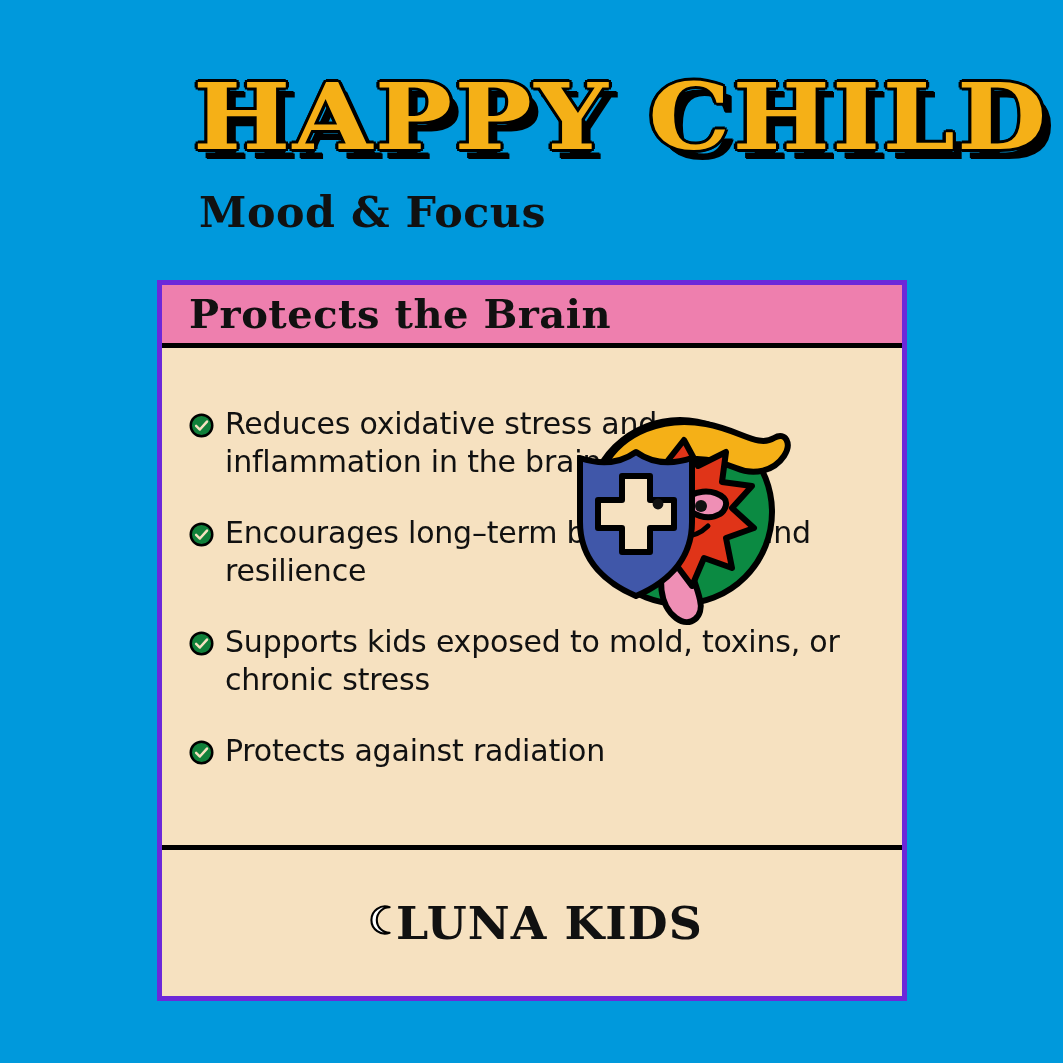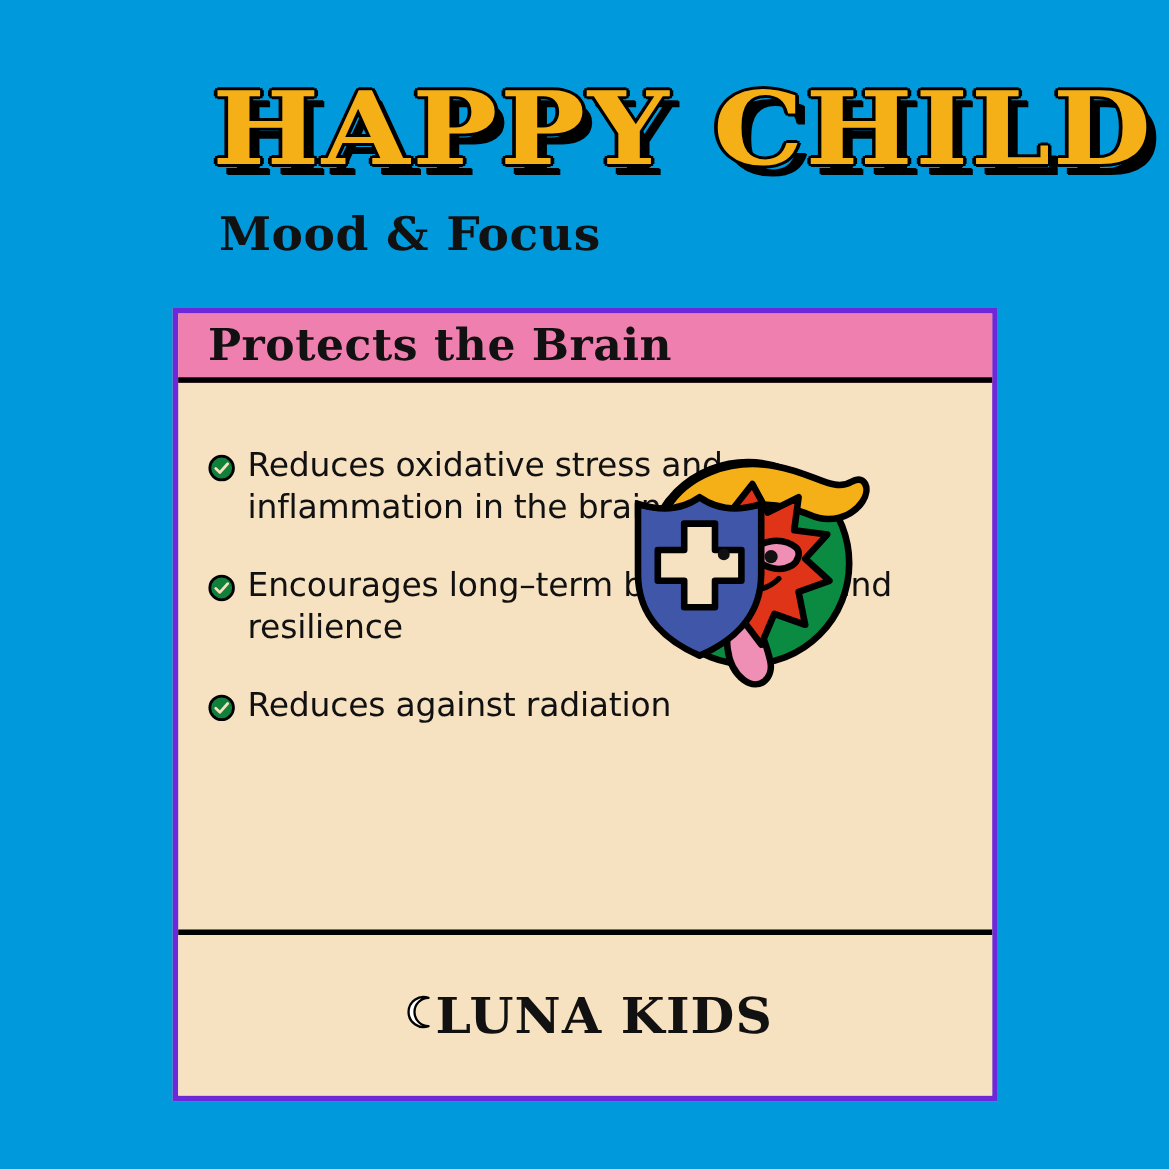--- a/index.html
+++ b/index.html
@@ -196,29 +196,38 @@
         <li class="bullet-item">
           <span class="check-icon">
             <svg viewBox="0 0 26 26" width="25" height="25" aria-hidden="true">
               <circle cx="13" cy="13" r="11.2" fill="#10803A" stroke="#000" stroke-width="2.6"></circle>
               <path d="M7.4 13.4 L11.3 17.2 L18.7 8.9" fill="none" stroke="#F6E1C0" stroke-width="2.6" stroke-linecap="round" stroke-linejoin="round"></path>
             </svg>
           </span>
           <span class="bullet-text">Encourages long–term brain health and resilience</span>
         </li>
 
-
-        <li class="bullet-item">
-          <span class="check-icon">
-            <svg viewBox="0 0 26 26" width="25" height="25" aria-hidden="true">
-              <circle cx="13" cy="13" r="11.2" fill="#10803A" stroke="#000" stroke-width="2.6"></circle>
-              <path d="M7.4 13.4 L11.3 17.2 L18.7 8.9" fill="none" stroke="#F6E1C0" stroke-width="2.6" stroke-linecap="round" stroke-linejoin="round"></path>
-            </svg>
-          </span>
-          <span class="bullet-text">Reduces against radiation</span>
+        <li class="bullet-item">
+          <span class="check-icon">
+            <svg viewBox="0 0 26 26" width="25" height="25" aria-hidden="true">
+              <circle cx="13" cy="13" r="11.2" fill="#10803A" stroke="#000" stroke-width="2.6"></circle>
+              <path d="M7.4 13.4 L11.3 17.2 L18.7 8.9" fill="none" stroke="#F6E1C0" stroke-width="2.6" stroke-linecap="round" stroke-linejoin="round"></path>
+            </svg>
+          </span>
+          <span class="bullet-text">Supports kids exposed to mold, toxins, or chronic stress</span>
+        </li>
+
+        <li class="bullet-item">
+          <span class="check-icon">
+            <svg viewBox="0 0 26 26" width="25" height="25" aria-hidden="true">
+              <circle cx="13" cy="13" r="11.2" fill="#10803A" stroke="#000" stroke-width="2.6"></circle>
+              <path d="M7.4 13.4 L11.3 17.2 L18.7 8.9" fill="none" stroke="#F6E1C0" stroke-width="2.6" stroke-linecap="round" stroke-linejoin="round"></path>
+            </svg>
+          </span>
+          <span class="bullet-text">Protects against radiation</span>
         </li>
 
       </ul>
     </div>
 
     <div class="card-footer">
       <span class="moon-icon">
         <svg viewBox="0 0 34 34" width="34" height="34" aria-hidden="true">
           <path d="M24.6 4.2 A13.6 13.6 0 1 0 24.6 29.8 A11.1 11.1 0 1 1 24.6 4.2 Z" fill="#FFFFFF" stroke="#000" stroke-width="2.1" stroke-linejoin="round"></path>
         </svg>

